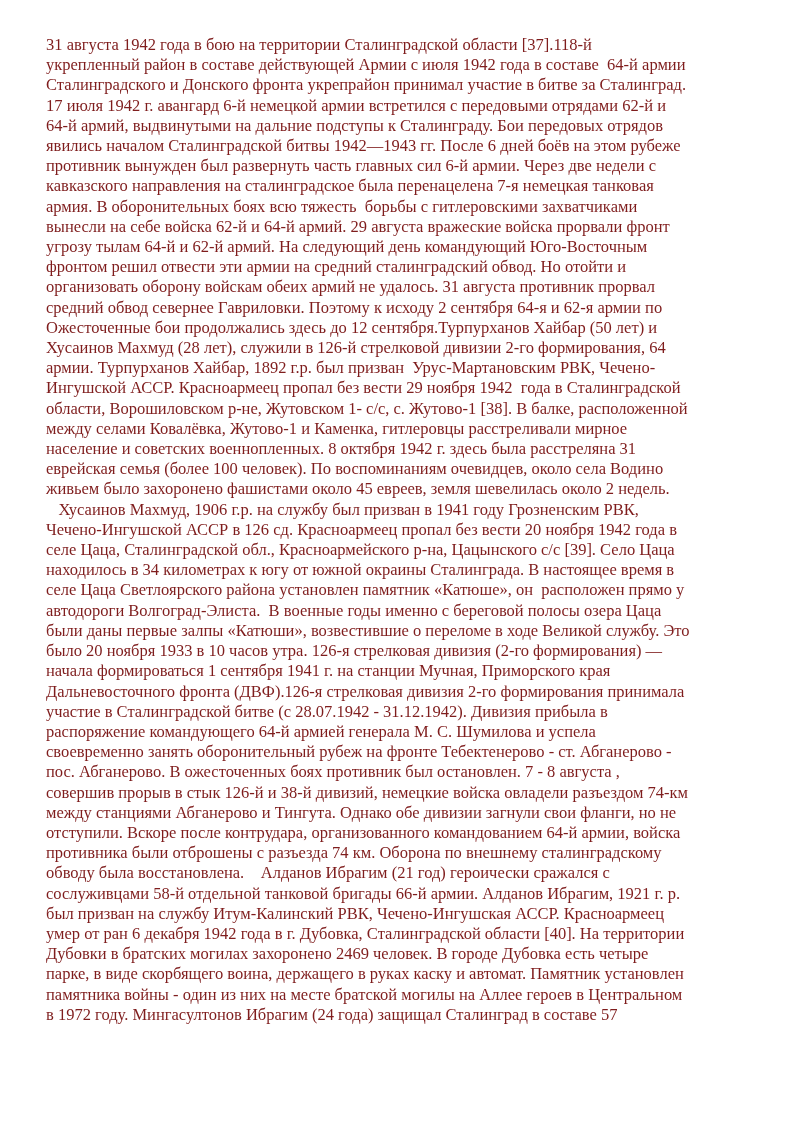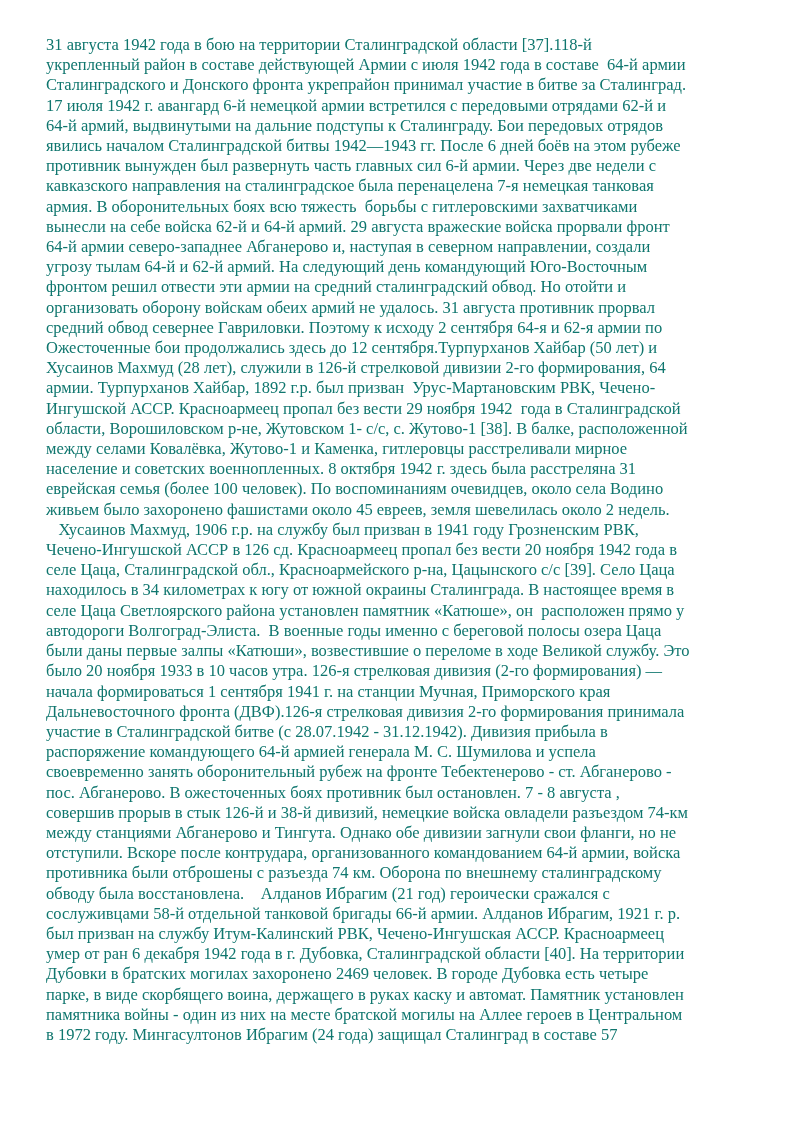--- a/index.html
+++ b/index.html
@@ -11,21 +11,21 @@
     position: relative;
     width: 800px;
     height: 1131px;
     box-sizing: border-box;
     background: #ffffff;
     padding: 35px 42px 0 46px;
     overflow: hidden;
   }
   .text-block {
     font-family: "Liberation Serif", "DejaVu Serif", serif;
-    color: #0f766e;
+    color: #7f1d1d;
   }
   .line {
     font-size: 16.5px;
     line-height: 20.2px;
     white-space: pre-wrap;
     letter-spacing: 0px;
   }
 </style>
 </head>
 <body>
@@ -35,21 +35,20 @@
       <div class="line">31 августа 1942 года в бою на территории Сталинградской области [37].118-й</div>
       <div class="line">укрепленный район в составе действующей Армии с июля 1942 года в составе  64-й армии</div>
       <div class="line">Сталинградского и Донского фронта укрепрайон принимал участие в битве за Сталинград.</div>
       <div class="line">17 июля 1942 г. авангард 6-й немецкой армии встретился с передовыми отрядами 62-й и</div>
       <div class="line">64-й армий, выдвинутыми на дальние подступы к Сталинграду. Бои передовых отрядов</div>
       <div class="line">явились началом Сталинградской битвы 1942—1943 гг. После 6 дней боёв на этом рубеже</div>
       <div class="line">противник вынужден был развернуть часть главных сил 6-й армии. Через две недели с</div>
       <div class="line">кавказского направления на сталинградское была перенацелена 7-я немецкая танковая</div>
       <div class="line">армия. В оборонительных боях всю тяжесть  борьбы с гитлеровскими захватчиками</div>
       <div class="line">вынесли на себе войска 62-й и 64-й армий. 29 августа вражеские войска прорвали фронт</div>
-      <div class="line">64-й армии северо-западнее Абганерово и, наступая в северном направлении, создали</div>
       <div class="line">угрозу тылам 64-й и 62-й армий. На следующий день командующий Юго-Восточным</div>
       <div class="line">фронтом решил отвести эти армии на средний сталинградский обвод. Но отойти и</div>
       <div class="line">организовать оборону войскам обеих армий не удалось. 31 августа противник прорвал</div>
       <div class="line">средний обвод севернее Гавриловки. Поэтому к исходу 2 сентября 64-я и 62-я армии по</div>
       <div class="line">Ожесточенные бои продолжались здесь до 12 сентября.Турпурханов Хайбар (50 лет) и</div>
       <div class="line">Хусаинов Махмуд (28 лет), служили в 126-й стрелковой дивизии 2-го формирования, 64</div>
       <div class="line">армии. Турпурханов Хайбар, 1892 г.р. был призван  Урус-Мартановским РВК, Чечено-</div>
       <div class="line">Ингушской АССР. Красноармеец пропал без вести 29 ноября 1942  года в Сталинградской</div>
       <div class="line">области, Ворошиловском р-не, Жутовском 1- с/с, с. Жутово-1 [38]. В балке, расположенной</div>
       <div class="line">между селами Ковалёвка, Жутово-1 и Каменка, гитлеровцы расстреливали мирное</div>

